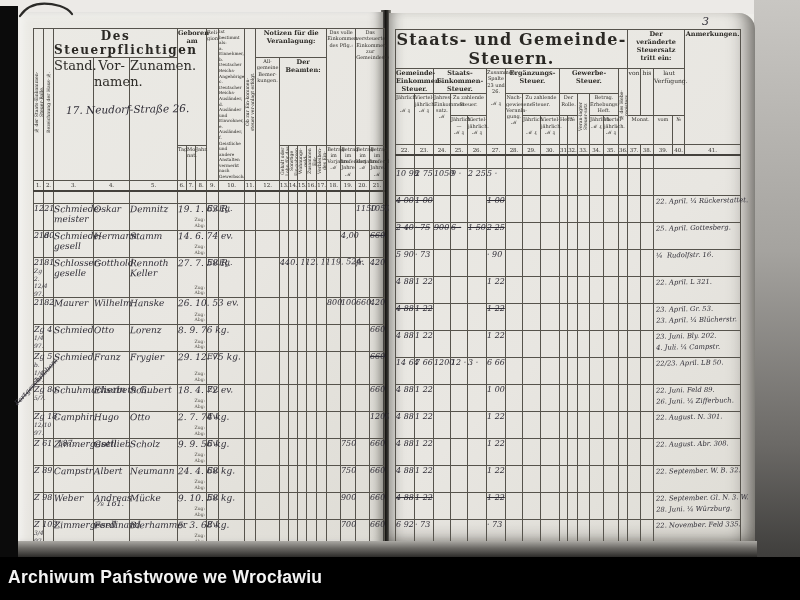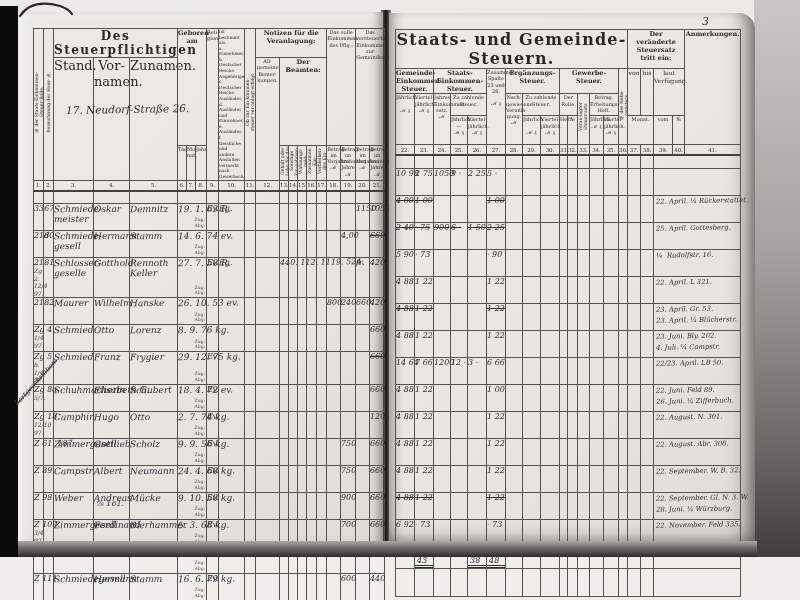--- a/index.html
+++ b/index.html
@@ -199,21 +199,21 @@
             <td></td>
             <td></td>
             <td></td>
             <td></td>
             <td></td>
             <td></td>
             <td></td>
           </tr>
           <tr style="height: 27px;">
             <td>
-              <div class="hw s nw">3367</div>
+              <div class="hw s nw">1221</div>
             </td>
             <td></td>
             <td>
               <div class="hw nw">Schmiede-</div>
               <div class="hw nw">meister</div>
             </td>
             <td>
               <div class="hw nw">Oskar</div>
             </td>
             <td>
@@ -358,21 +358,21 @@
             <td></td>
             <td></td>
             <td></td>
             <td></td>
             <td></td>
             <td></td>
             <td>
               <div class="hw s">800</div>
             </td>
             <td>
-              <div class="hw s">240</div>
+              <div class="hw s">100</div>
             </td>
             <td>
               <div class="hw s">660</div>
             </td>
             <td>
               <div class="hw s">420</div>
             </td>
           </tr>
           <tr style="height: 27px;">
             <td>
@@ -1361,13 +1361,16 @@
 
   <svg class="ov" style="left:16px;top:0" width="60" height="18">
     <path d="M4,16 C12,4 26,1 44,6 C50,8 54,11 56,14" fill="none" stroke="#2b2a28" stroke-width="2.2" stroke-linecap="round"></path>
   </svg>
   <div class="ov street" style="left:66px;top:103px">17. Neudorf-Straße 26.</div>
   <div class="ov pgnum" style="left:702px;top:15px">3</div>
   <div class="ov bnote" style="left:96px;top:499px">⅞ 161.</div>
   <div class="ov diag" style="left:6px;top:378px">Fortgeschrieben.</div>
 
   <div class="shadow-bottom"></div>
+  <div class="footer">
+    <span>Archiwum Państwowe we Wrocławiu</span>
+  </div>
 </div>
 
 </body></html>

